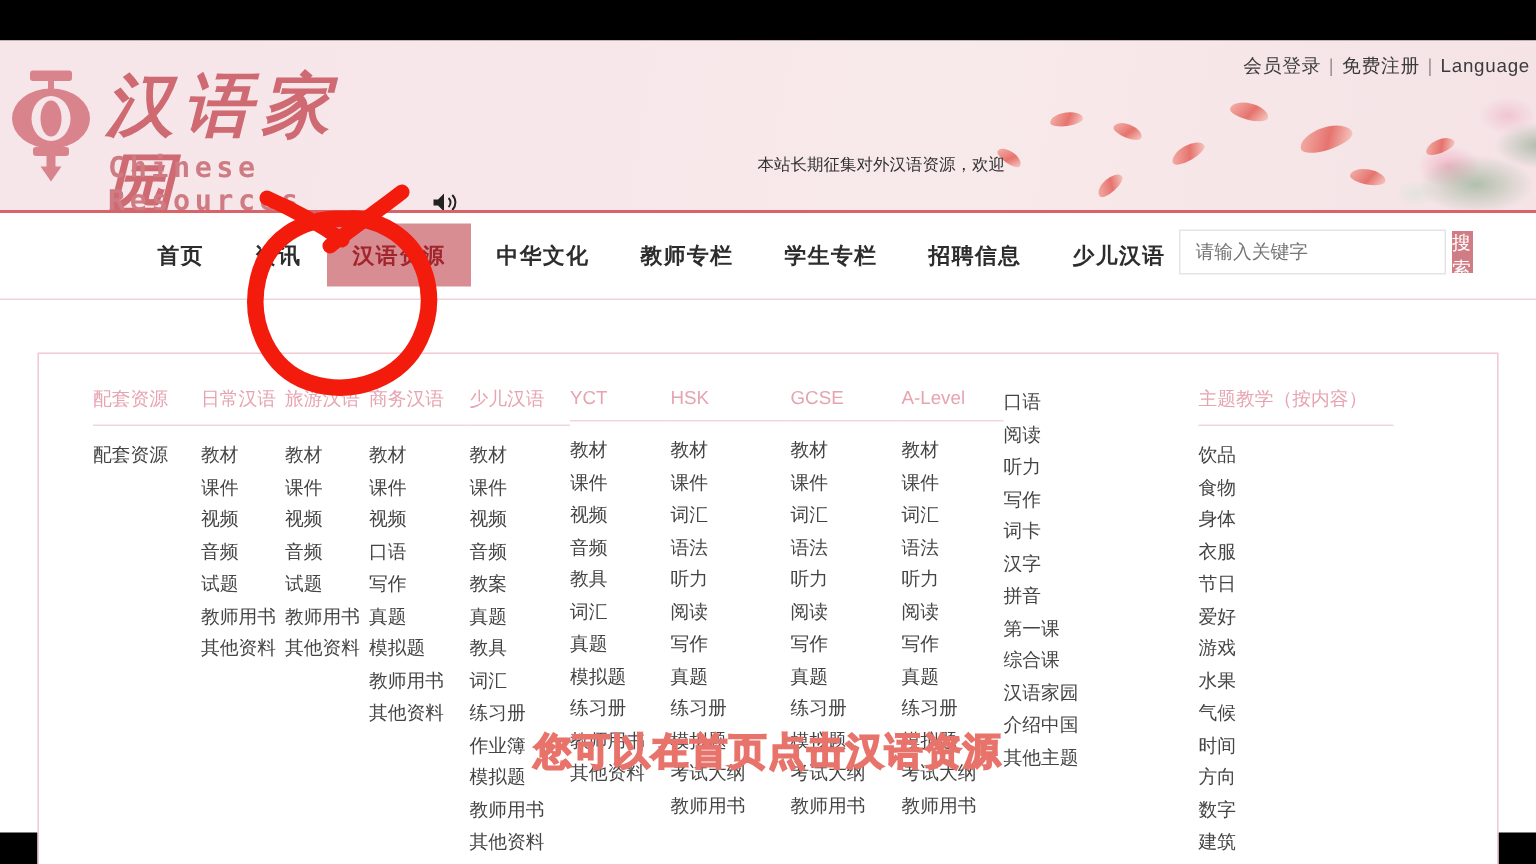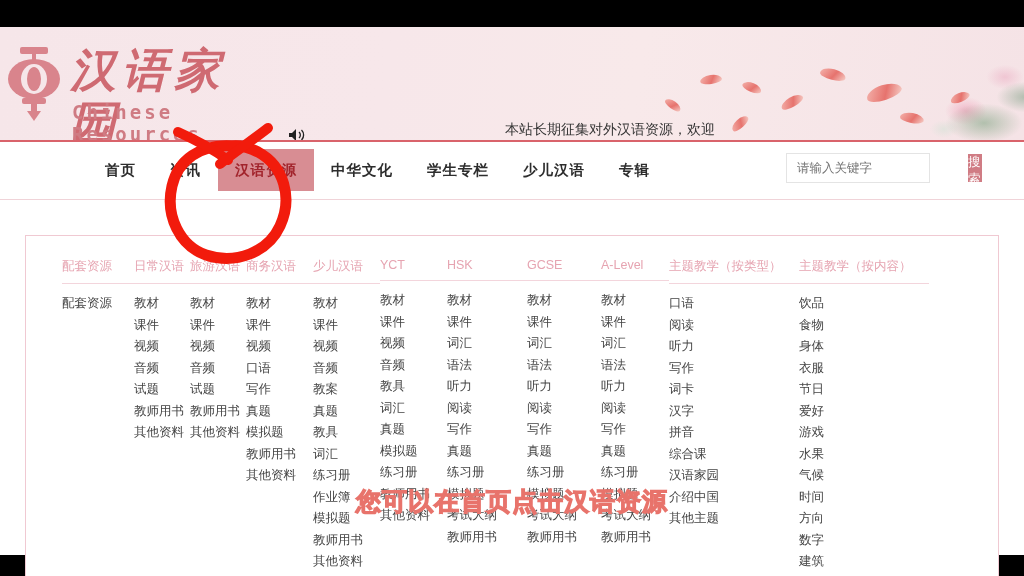--- a/index.html
+++ b/index.html
@@ -76,40 +76,40 @@
   
   #top-links {
     position:absolute; right:4px; top:9px;
     font-size:12.5px; color:#3b3b3b; letter-spacing:.5px; white-space:nowrap;
   }
   #top-links .sep { color:#9a8e90; margin:0 5px; }
   #top-links a { color:#3b3b3b; text-decoration:none; }
 
   
   #notice {
-    position:absolute; left:505px; top:91px; width:300px; height:22px; overflow:hidden;
-    font-size:14px; color:#333; white-space:nowrap; line-height:22px;
+    position:absolute; left:505px; top:72px; width:300px; height:22px; overflow:hidden;
+    font-size:11px; color:#333; white-space:nowrap; line-height:22px;
   }
 
   
   #nav {
     position:relative; width:1024px; height:58px; background:#ffffff;
     border-bottom:1px solid #f0d3d8;
   }
   #nav-items { position:absolute; left:88px; top:7px; display:flex; align-items:flex-end; height:42px; }
   .nav-item {
     display:flex; align-items:center; justify-content:center;
     padding:0 17px; height:42px; font-size:14.5px; font-weight:700; color:#2d2d2d;
     letter-spacing:1px; cursor:pointer; white-space:nowrap;
   }
   .nav-item.active { background:#d88d93; color:#a2242c; }
 
   
   #search-box {
-    position:absolute; left:786px; top:11px; width:144px; height:30px;
+    position:absolute; left:786px; top:11px; width:178px; height:30px;
     border:1px solid #e4e4e4; display:flex; background:#fff;
   }
   #search-input {
     flex:1; border:none; outline:none; padding:0 10px; font-size:12.5px; color:#b9b9b9;
     font-family:"Liberation Sans","DejaVu Sans",sans-serif; background:transparent;
   }
   #search-button {
     width:50px; background:#d07c84; color:#fff; border:none; font-size:12.5px;
     font-family:Liberation Sans, sans-serif; cursor:pointer; letter-spacing:1px;
   }
@@ -179,31 +179,36 @@
         <div id="logo-cn">汉语家园</div>
         <div id="logo-en">Chinese Resources</div>
       </div>
 
       <svg id="speaker-icon" viewBox="0 0 20 16">
         <path d="M1 6 h3 L8 2 v12 L4 10 H1 Z" fill="#222"></path>
         <path d="M11 5 a4 4 0 0 1 0 6" stroke="#222" stroke-width="1.3" fill="none"></path>
         <path d="M13.5 3 a7 7 0 0 1 0 10" stroke="#222" stroke-width="1.3" fill="none"></path>
       </svg>
 
+      <div id="top-links">
+        <a>会员登录</a><span class="sep">|</span><a>免费注册</a><span class="sep">|</span><a>Language</a>
+      </div>
 
       <div id="notice">本站长期征集对外汉语资源，欢迎</div>
     </div>
 
     <div id="nav">
       <div id="nav-items">
           <div class="nav-item">首页</div>
           <div class="nav-item">资讯</div>
           <div class="nav-item active">汉语资源</div>
           <div class="nav-item">中华文化</div>
+          <div class="nav-item">教师专栏</div>
           <div class="nav-item">学生专栏</div>
+          <div class="nav-item">招聘信息</div>
           <div class="nav-item">少儿汉语</div>
           <div class="nav-item">专辑</div>
         </div>
 
       <div id="search-box">
         <input id="search-input" type="text" placeholder="请输入关键字" style="">
         <button id="search-button">搜索</button>
       </div>
     </div>
 
@@ -332,29 +337,29 @@
               <li>阅读</li>
               <li>写作</li>
               <li>真题</li>
               <li>练习册</li>
               <li>模拟题</li>
               <li>考试大纲</li>
               <li>教师用书</li>
             </ul>
           </div>
           <div class="col" style="width: 130px;">
-            <div class="col-head">主题教学（按类型）</div>
             <ul class="col-list">
               <li>口语</li>
               <li>阅读</li>
               <li>听力</li>
               <li>写作</li>
               <li>词卡</li>
               <li>汉字</li>
               <li>拼音</li>
+              <li>第一课</li>
               <li>综合课</li>
               <li>汉语家园</li>
               <li>介绍中国</li>
               <li>其他主题</li>
             </ul>
           </div>
           <div class="col" style="width: 130px;">
             <div class="col-head">主题教学（按内容）</div>
             <ul class="col-list">
               <li>饮品</li>

